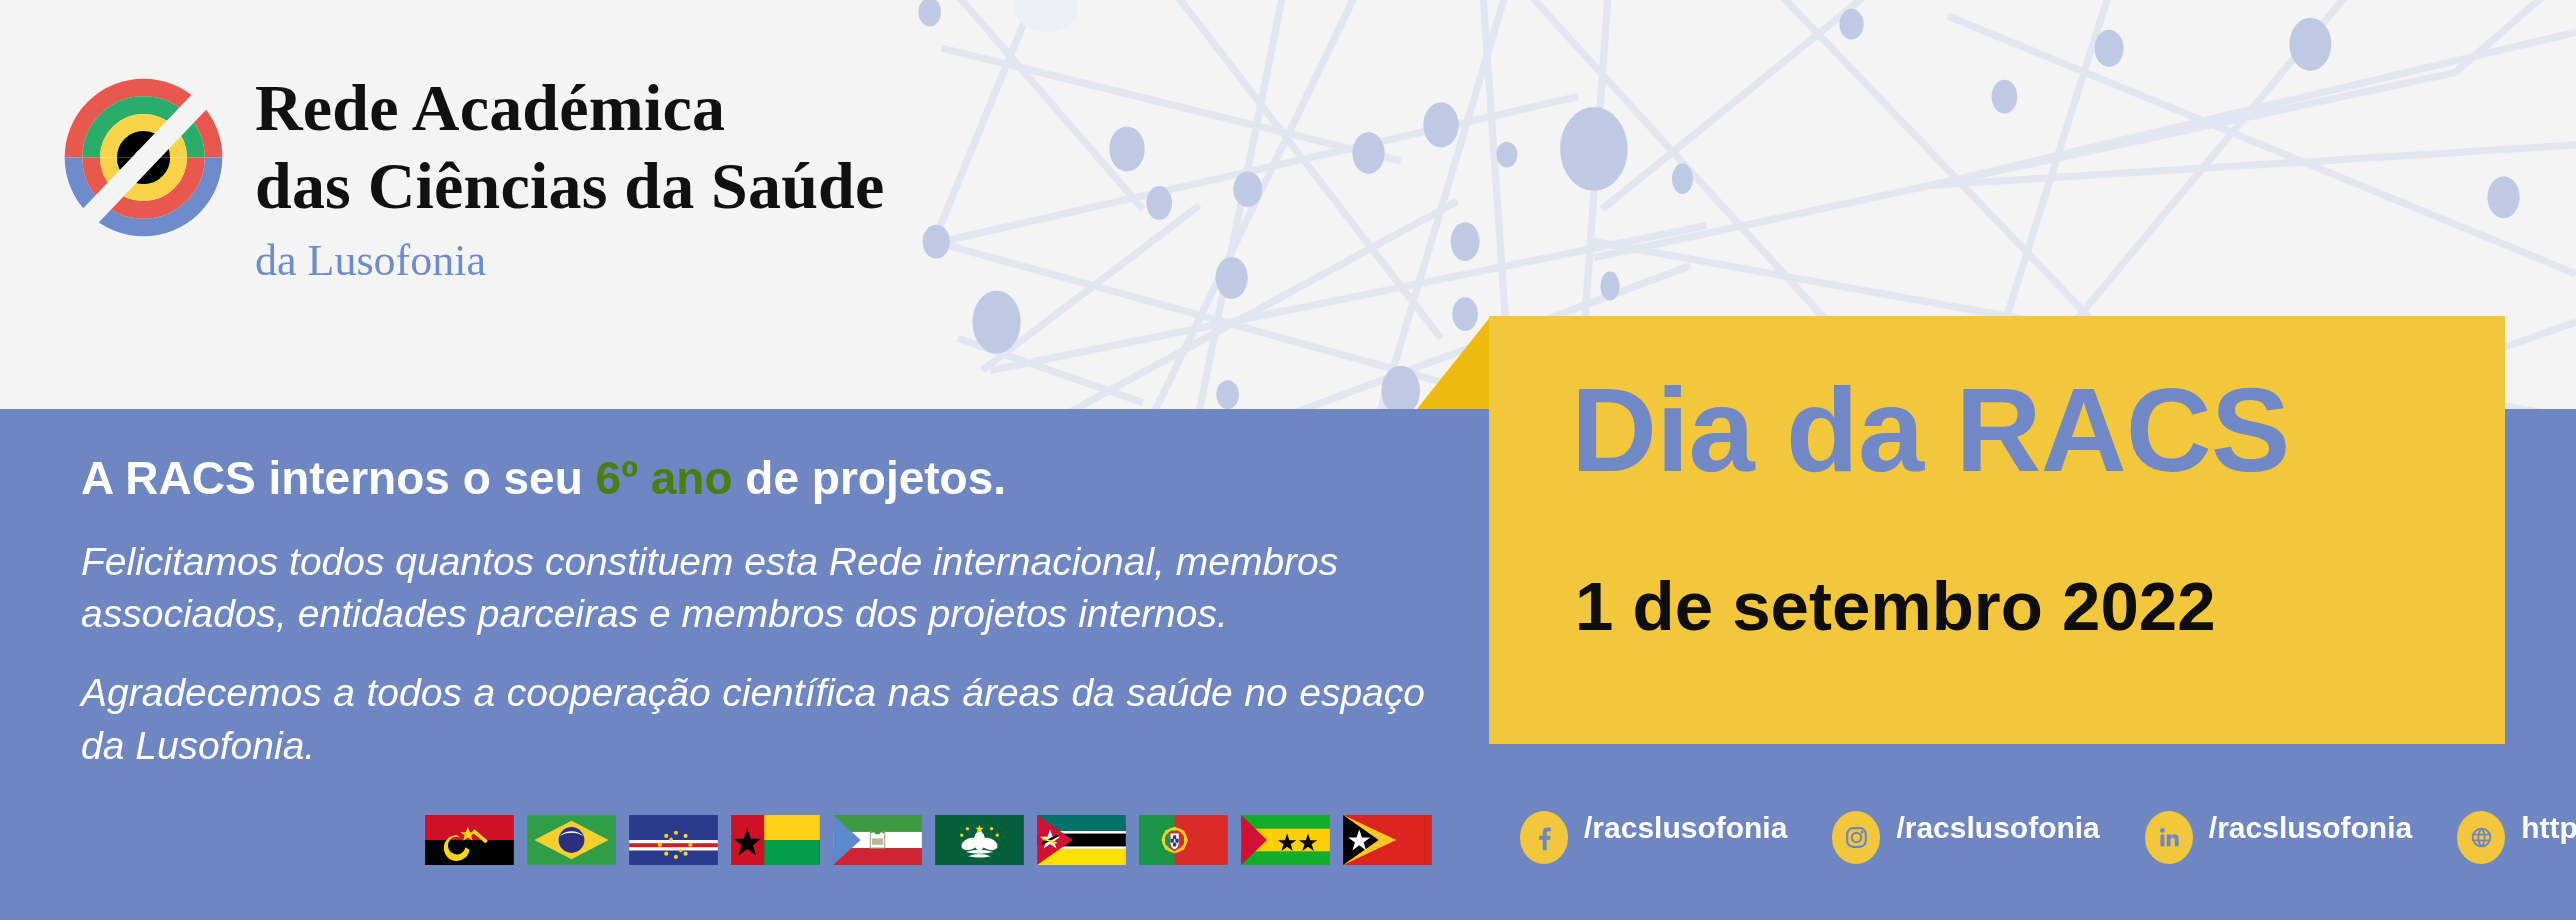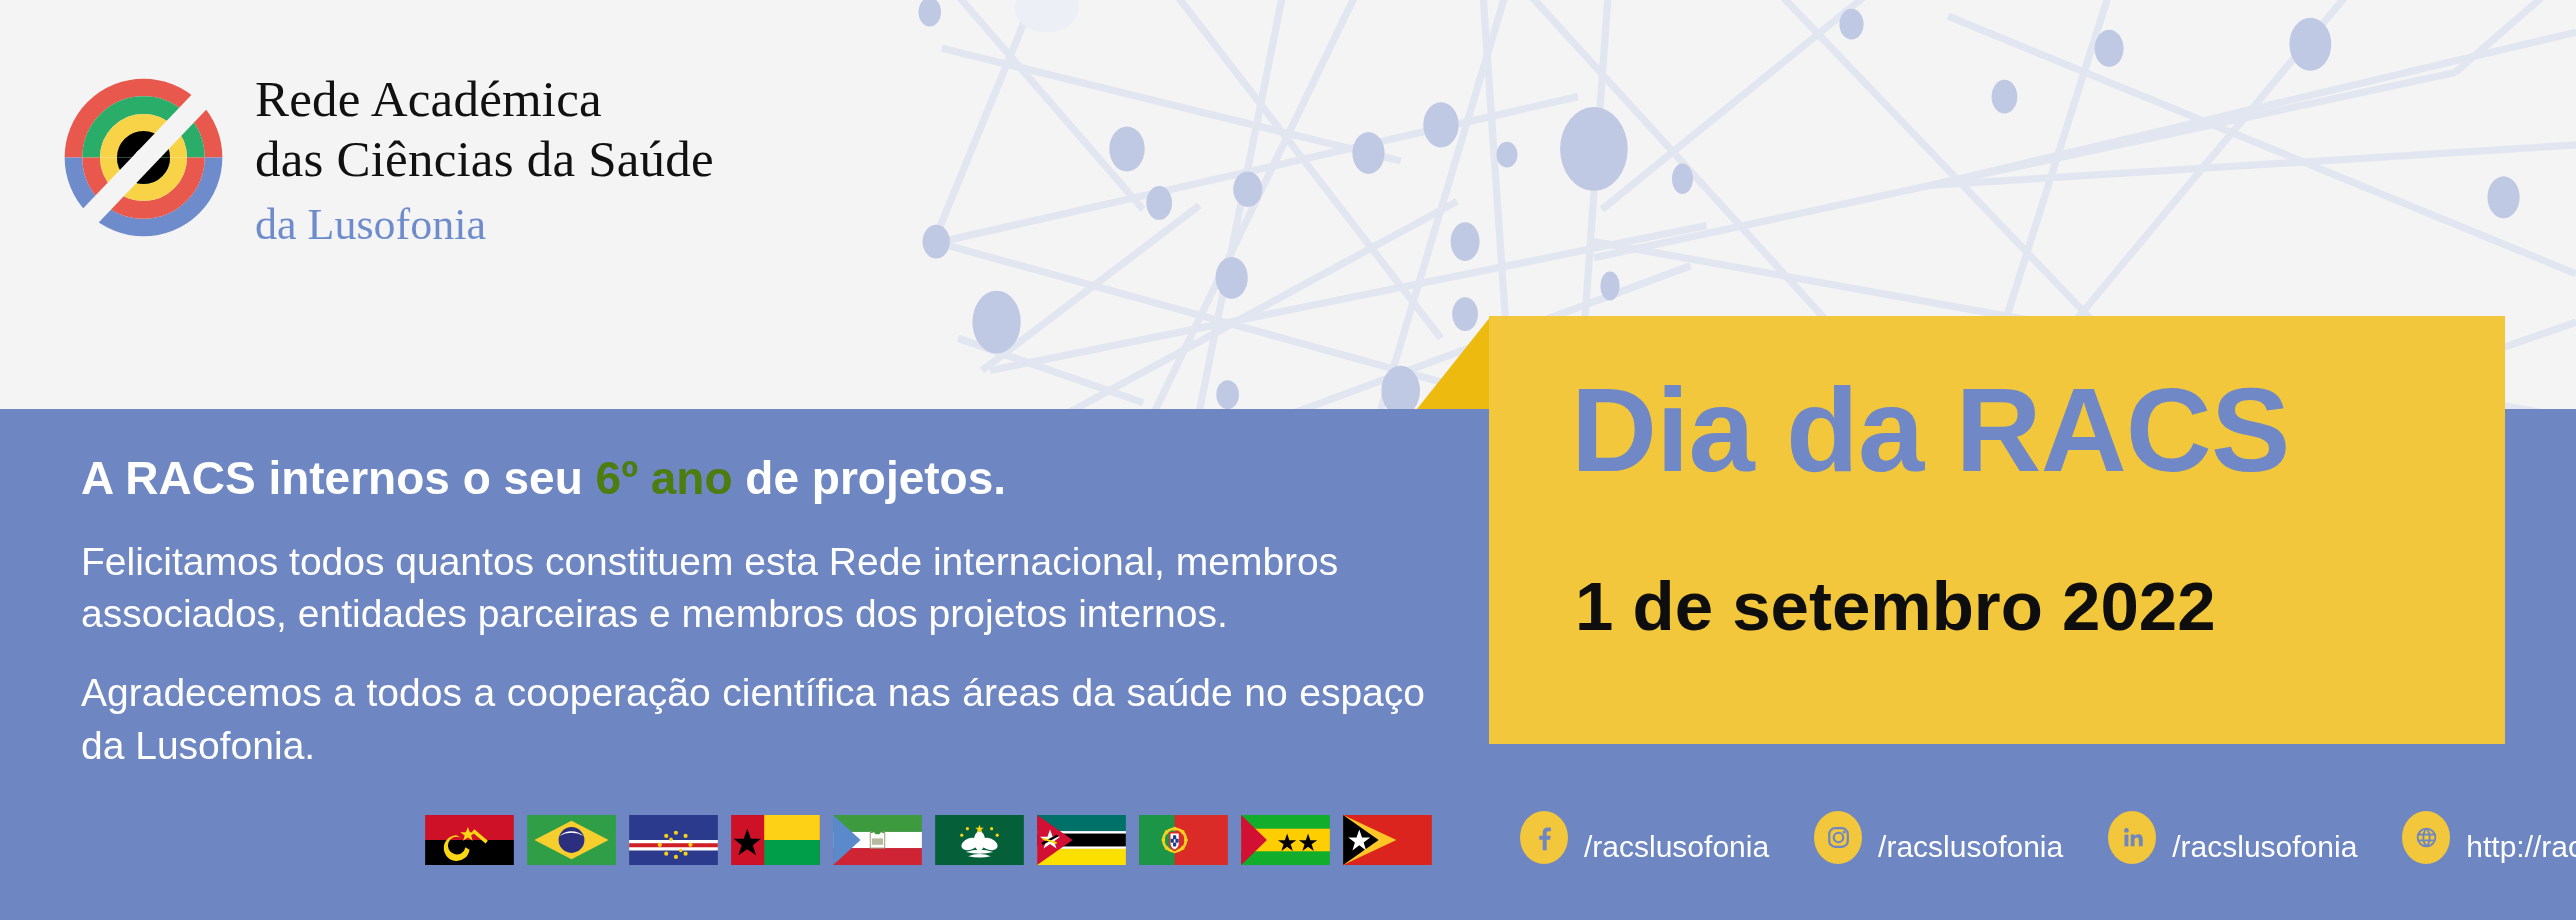--- a/index.html
+++ b/index.html
@@ -15,22 +15,22 @@
     position:absolute;left:0;top:0;width:2576px;height:409px;
     background:#F4F4F4;overflow:hidden;
   }
   #network-art{position:absolute;left:0;top:0;width:2576px;height:451px;}
   
   #logo-block{position:absolute;left:63px;top:50px;display:flex;align-items:flex-start;}
   #logo-mark{width:161px;height:173px;flex:0 0 auto;margin-top:22.5px;}
   #logo-text{margin-left:31px;padding-top:19.3px;}
   .logo-line{
     font-family:"Liberation Serif",serif;
-    font-weight:400;color:#111111;
-    font-size:51px;line-height:1.18;letter-spacing:0.2px;
+    font-weight:700;color:#111111;
+    font-size:66px;line-height:1.18;letter-spacing:0.2px;
     white-space:nowrap;
   }
   .logo-sub{
     font-family:"Liberation Serif",serif;
     color:#6E8BCB;font-size:44px;line-height:1.2;margin-top:9.7px;
     white-space:nowrap;
   }
   
   #body-band{
     position:absolute;left:0;top:409px;width:2576px;height:511px;
@@ -42,20 +42,21 @@
   }
   .headline{
     color:#FFFFFF;font-weight:bold;font-size:46px;line-height:1.15;
     font-family:"Liberation Sans",sans-serif;
     margin:0 0 31px 0;white-space:nowrap;
   }
   .headline .hl{color:#4d7c0f;}
   .para{
     color:#FFFFFF;font-size:39px;line-height:1.34;margin:0 8px 27px 0;
     font-family:"Liberation Sans",sans-serif;
+    font-style:italic;
   }
   .para.justify{text-align:justify;}
   
   #flags{
     position:absolute;left:425px;top:815px;display:flex;gap:13px;
   }
   .flag{width:89px;height:50px;position:relative;overflow:hidden;display:block;}
   
   #card-fold{
     position:absolute;left:1417px;top:316px;width:74px;height:93px;
@@ -73,21 +74,21 @@
   }
   #card-date{
     position:absolute;left:1575px;top:572px;
     color:#0E0E0E;font-weight:bold;font-size:69px;line-height:1;
     font-family:"Liberation Sans",sans-serif;
   }
   
   #social{
     position:absolute;left:1520px;top:811px;display:flex;align-items:center;
   }
-  .social-item{display:flex;align-items:flex-end;margin-right:45px;}
+  .social-item{display:flex;align-items:flex-start;margin-right:45px;font-weight:bold;}
   .social-badge{
     width:48px;height:53px;border-radius:50%;background:#F2C73C;
     display:flex;align-items:center;justify-content:center;flex:0 0 auto;
   }
   .social-label{
     color:#FFFFFF;font-size:30px;margin-left:16px;white-space:nowrap;
     font-family:"Liberation Sans",sans-serif;
   }
 </style>
 </head>

